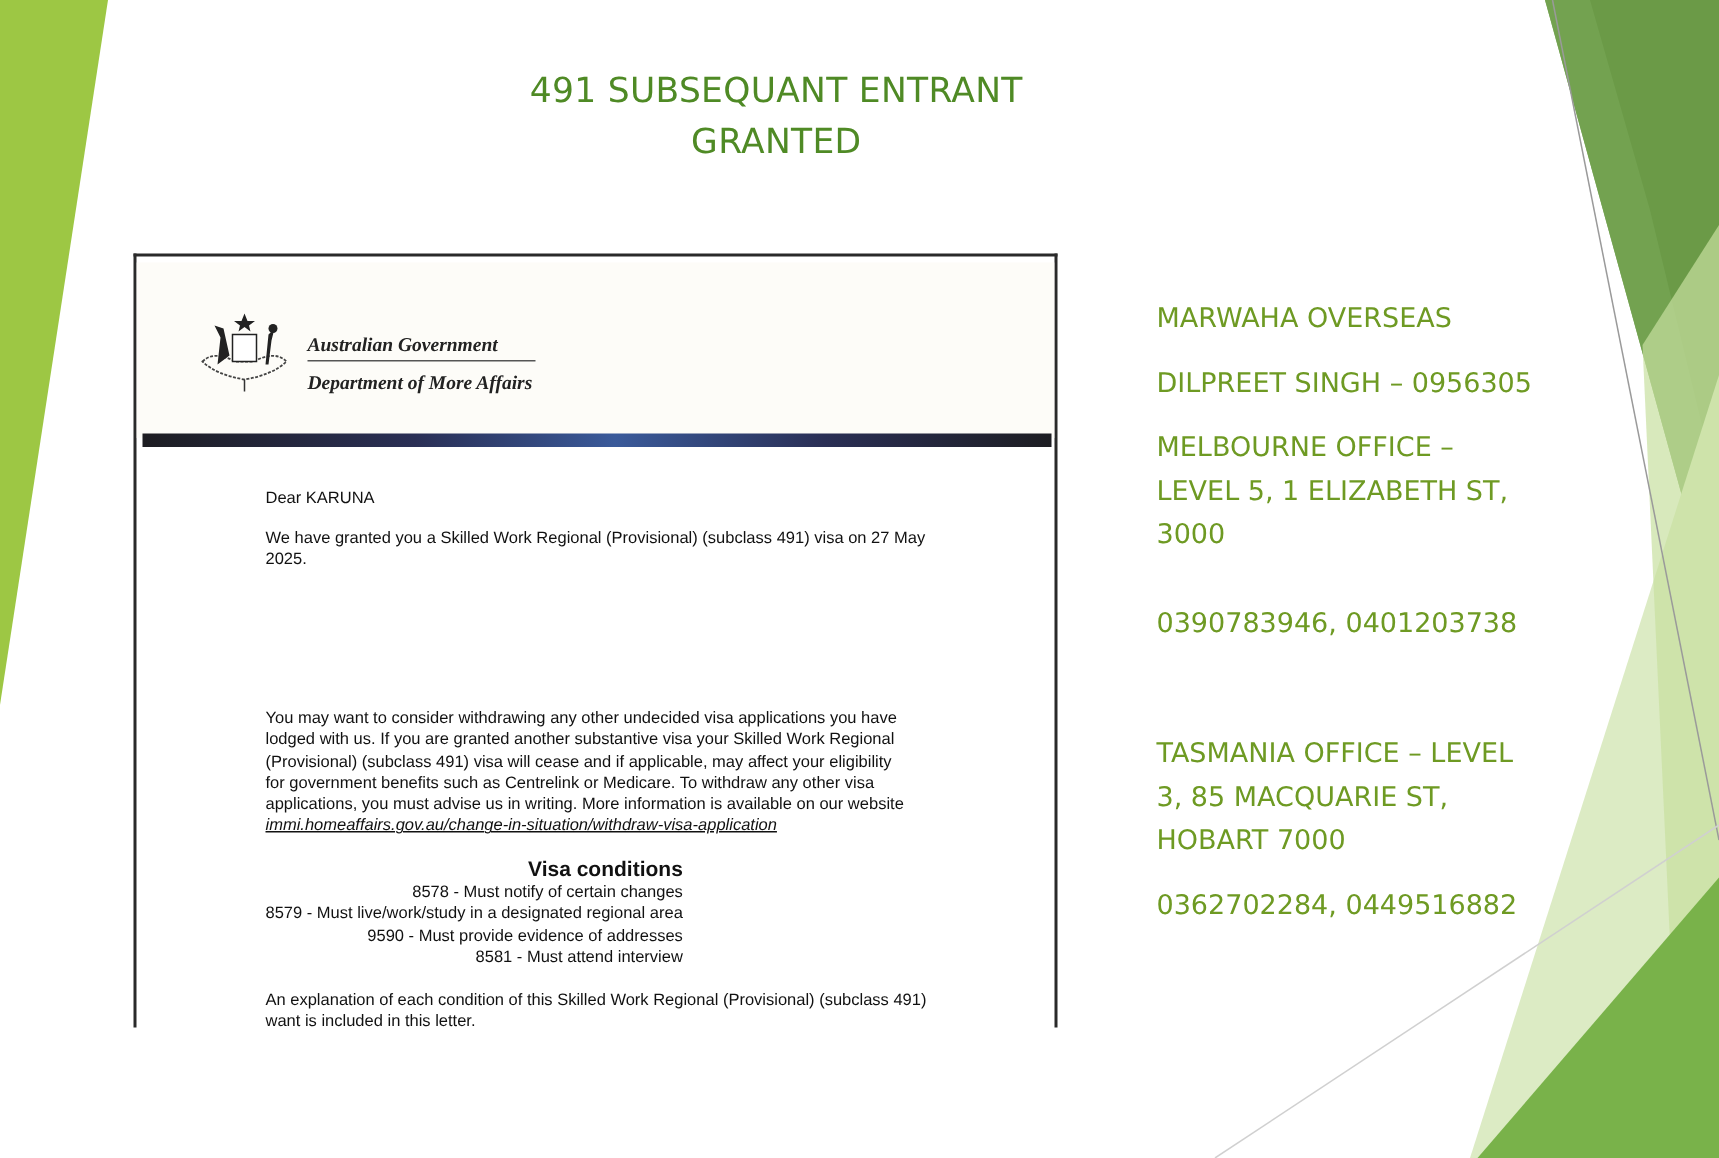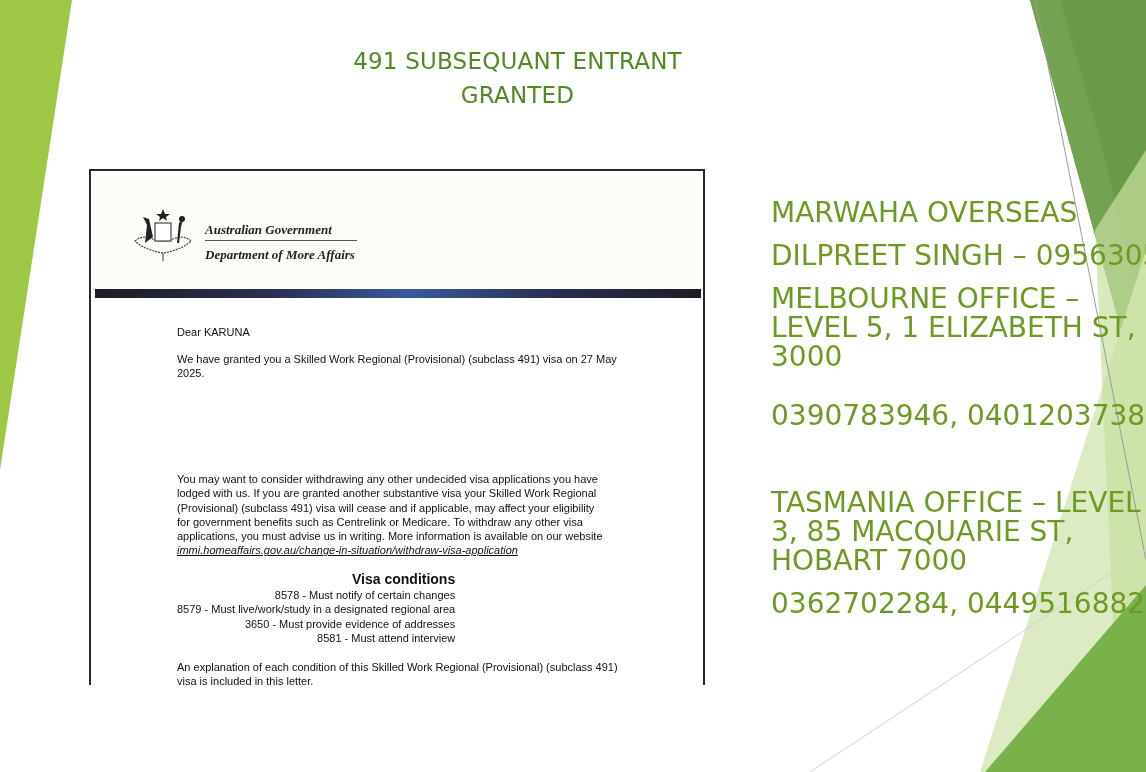--- a/index.html
+++ b/index.html
@@ -14,21 +14,21 @@
   .gov-rule { position:absolute; left:114px; top:65px; width:152px; height:1px; background:#555; }
   .dept-name { position:absolute; left:114px; top:72px; font-family:"Liberation Serif", serif; font-weight:bold; font-size:13px; color:#222; }
   .band { position:absolute; left:4px; top:118px; width:606px; height:9px; background:linear-gradient(90deg,#1d1d22 0%,#2a2f55 30%,#3a5a9a 52%,#2a2f55 75%,#1d1d22 100%); }
   .body-text { position:absolute; left:86px; font-family:"Liberation Sans", sans-serif; font-size:11px; color:#111; line-height:14.3px; }
   .status-box { position:absolute; left:74px; top:223px; width:468px; height:65px; border:2px solid #111; box-sizing:border-box; font-family:"Liberation Sans", sans-serif; color:#111; }
   .status-title { position:absolute; left:2px; top:2px; font-weight:bold; font-size:14px; }
   .status-label { position:absolute; left:2px; top:24px; width:300px; font-size:14px; line-height:18px; }
   .status-value { position:absolute; left:326px; top:24px; font-weight:bold; font-size:14px; }
   .link { text-decoration:underline;font-style:italic; }
   .cond-title { font-weight:bold; font-size:14px; line-height:17px; }
-  .contact { position:absolute; left:771px; top:198px; width:300px; color:#6e9a23; font-family:"DejaVu Sans", sans-serif; font-size:28px; line-height:29px; }
+  .contact { position:absolute; left:771px; top:198px; width:300px; color:#6e9a23; font-family:"DejaVu Sans", sans-serif; font-size:18px; line-height:29px; }
   .contact p { margin:0; white-space:nowrap; }
 </style>
 </head>
 <body>
 
 <svg class="deco" viewBox="0 0 1146 772" xmlns="http://www.w3.org/2000/svg">
   <polygon points="0,0 72,0 0,470" fill="#9dc744"></polygon>
   <polygon points="1030,0 1146,0 1146,420" fill="#6b9a47"></polygon>
   <polygon points="1030,0 1060,0 1100,140 1146,330 1146,420" fill="#74a352" opacity="0.85"></polygon>
   <polygon points="1146,250 1146,772 980,772" fill="#dcebc4"></polygon>
@@ -74,27 +74,27 @@
     <div>(Provisional) (subclass 491) visa will cease and if applicable, may affect your eligibility</div>
     <div>for government benefits such as Centrelink or Medicare. To withdraw any other visa</div>
     <div>applications, you must advise us in writing. More information is available on our website</div>
     <div class="link">immi.homeaffairs.gov.au/change-in-situation/withdraw-visa-application</div>
   </div>
 
   <div class="body-text" style="top:400px;text-align:right;">
     <div class="cond-title">Visa conditions</div>
     <div>8578 - Must notify of certain changes</div>
     <div>8579 - Must live/work/study in a designated regional area</div>
-    <div>3650 - Must provide evidence of addresses</div>
+    <div>9590 - Must provide evidence of addresses</div>
     <div>8581 - Must attend interview</div>
   </div>
 
   <div class="body-text" style="top:489px;">
     <div>An explanation of each condition of this Skilled Work Regional (Provisional) (subclass 491)</div>
-    <div>visa is included in this letter.</div>
+    <div>want is included in this letter.</div>
   </div>
 </div>
 
 <div class="contact">
   <p style="margin-bottom:14px;">MARWAHA OVERSEAS</p>
   <p style="margin-bottom:14px;">DILPREET SINGH – 0956305</p>
   <div style="margin-bottom:30px;">
     <p>MELBOURNE OFFICE –</p>
     <p>LEVEL 5, 1 ELIZABETH ST,</p>
     <p>3000</p>

